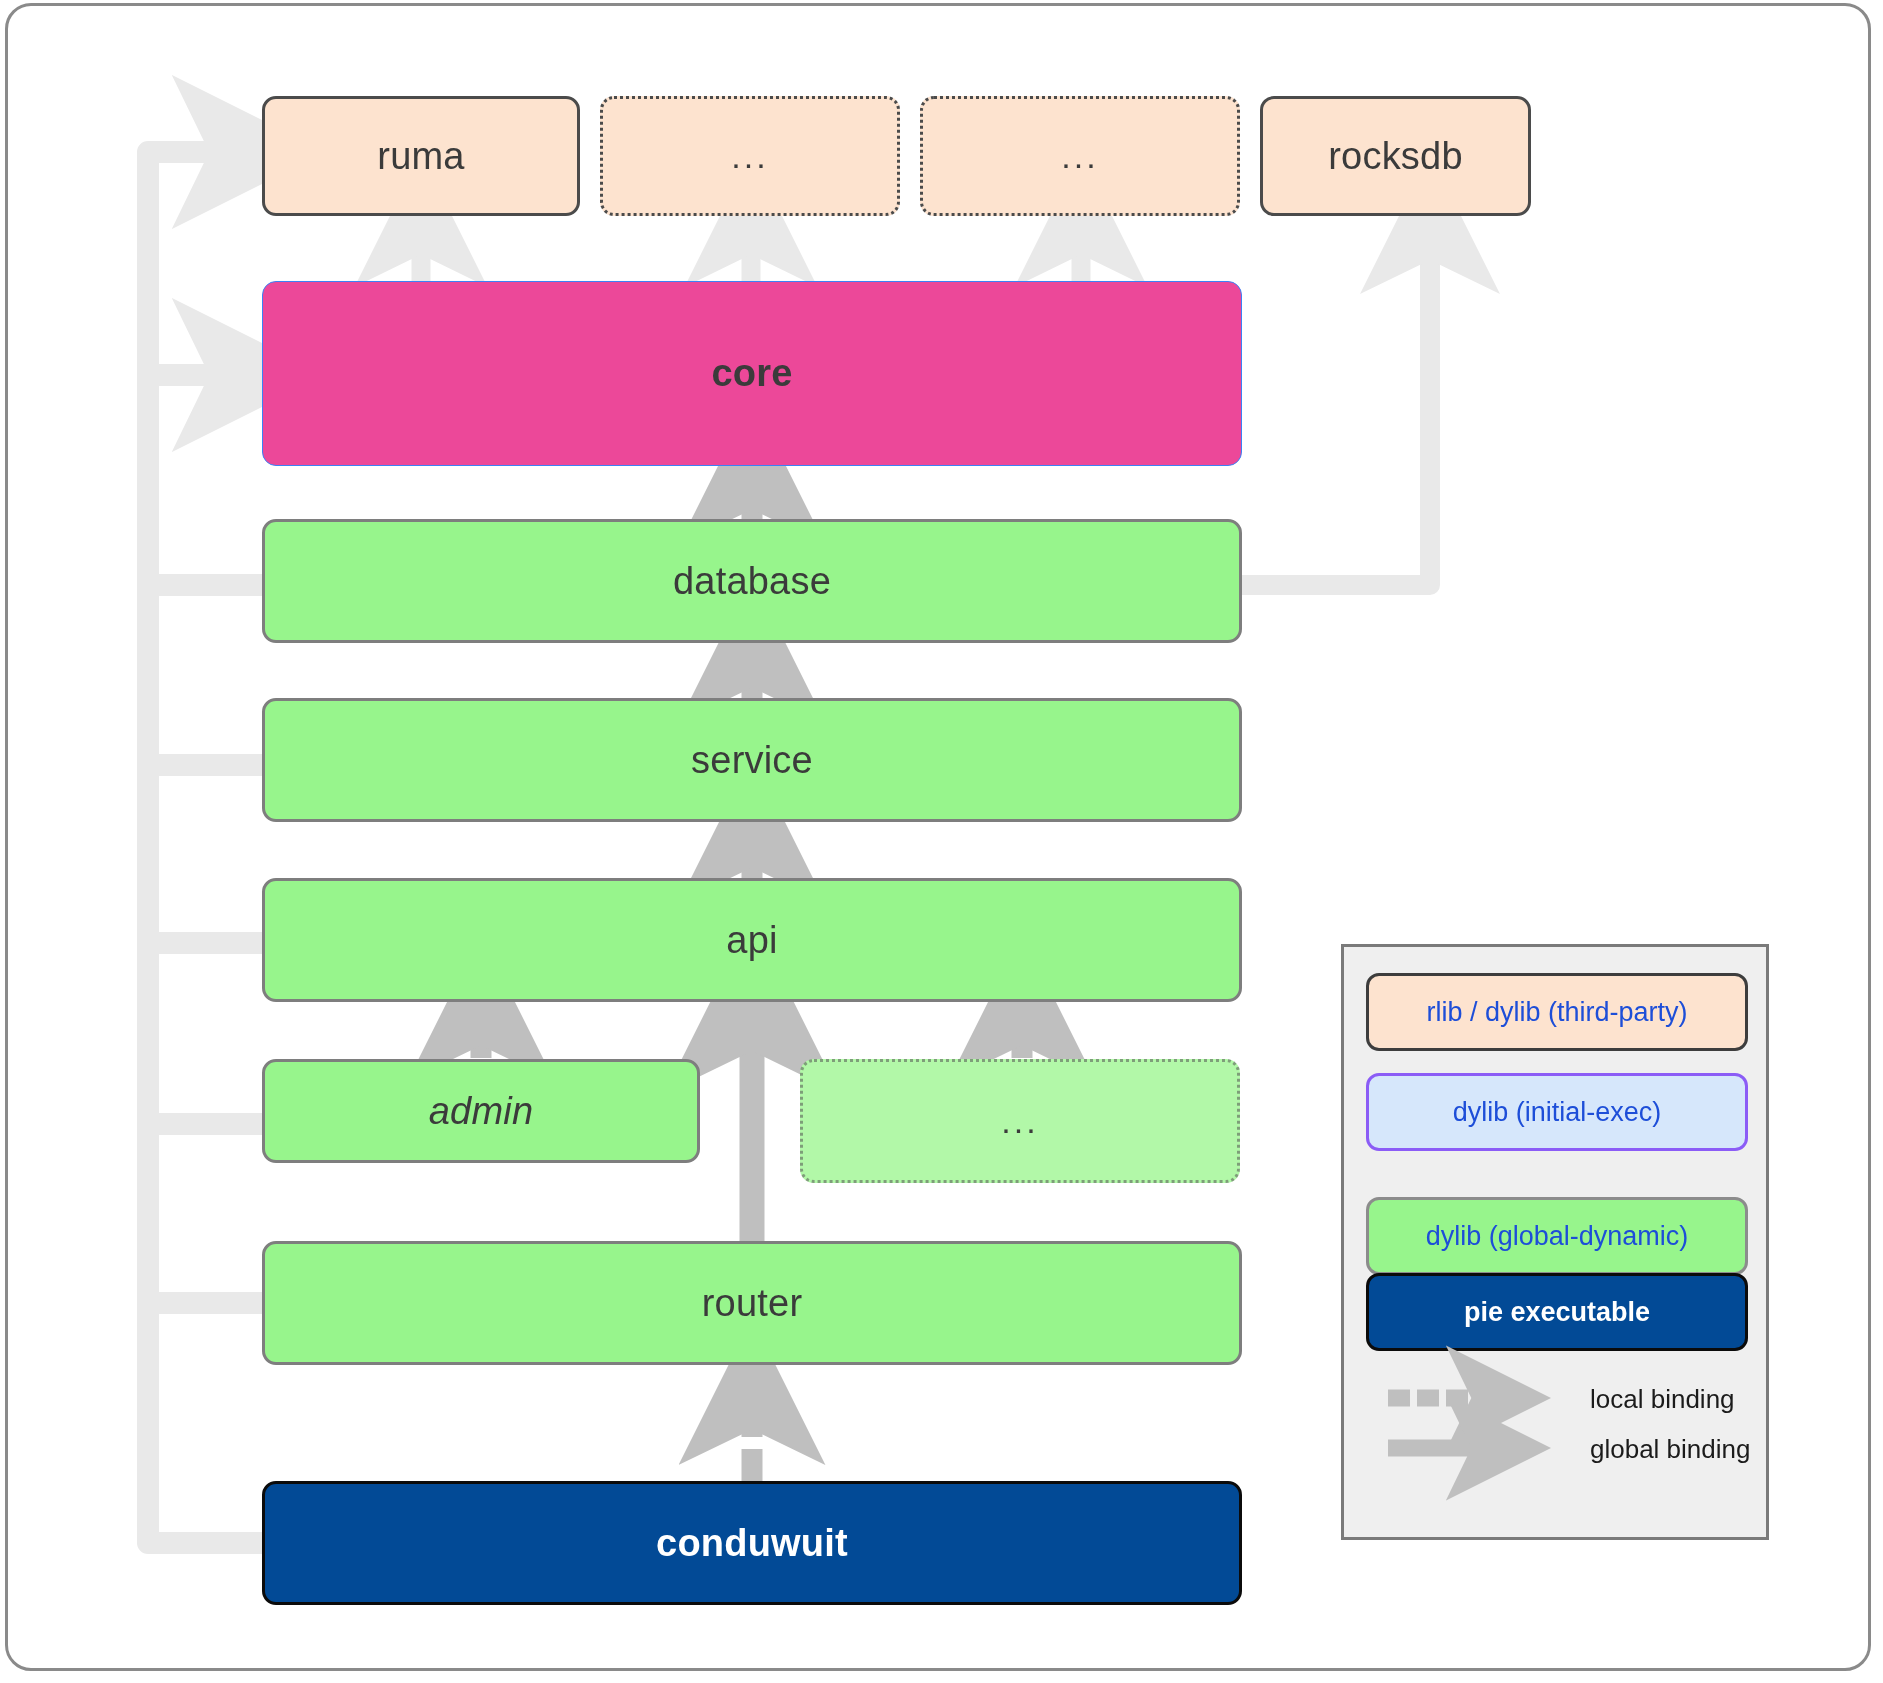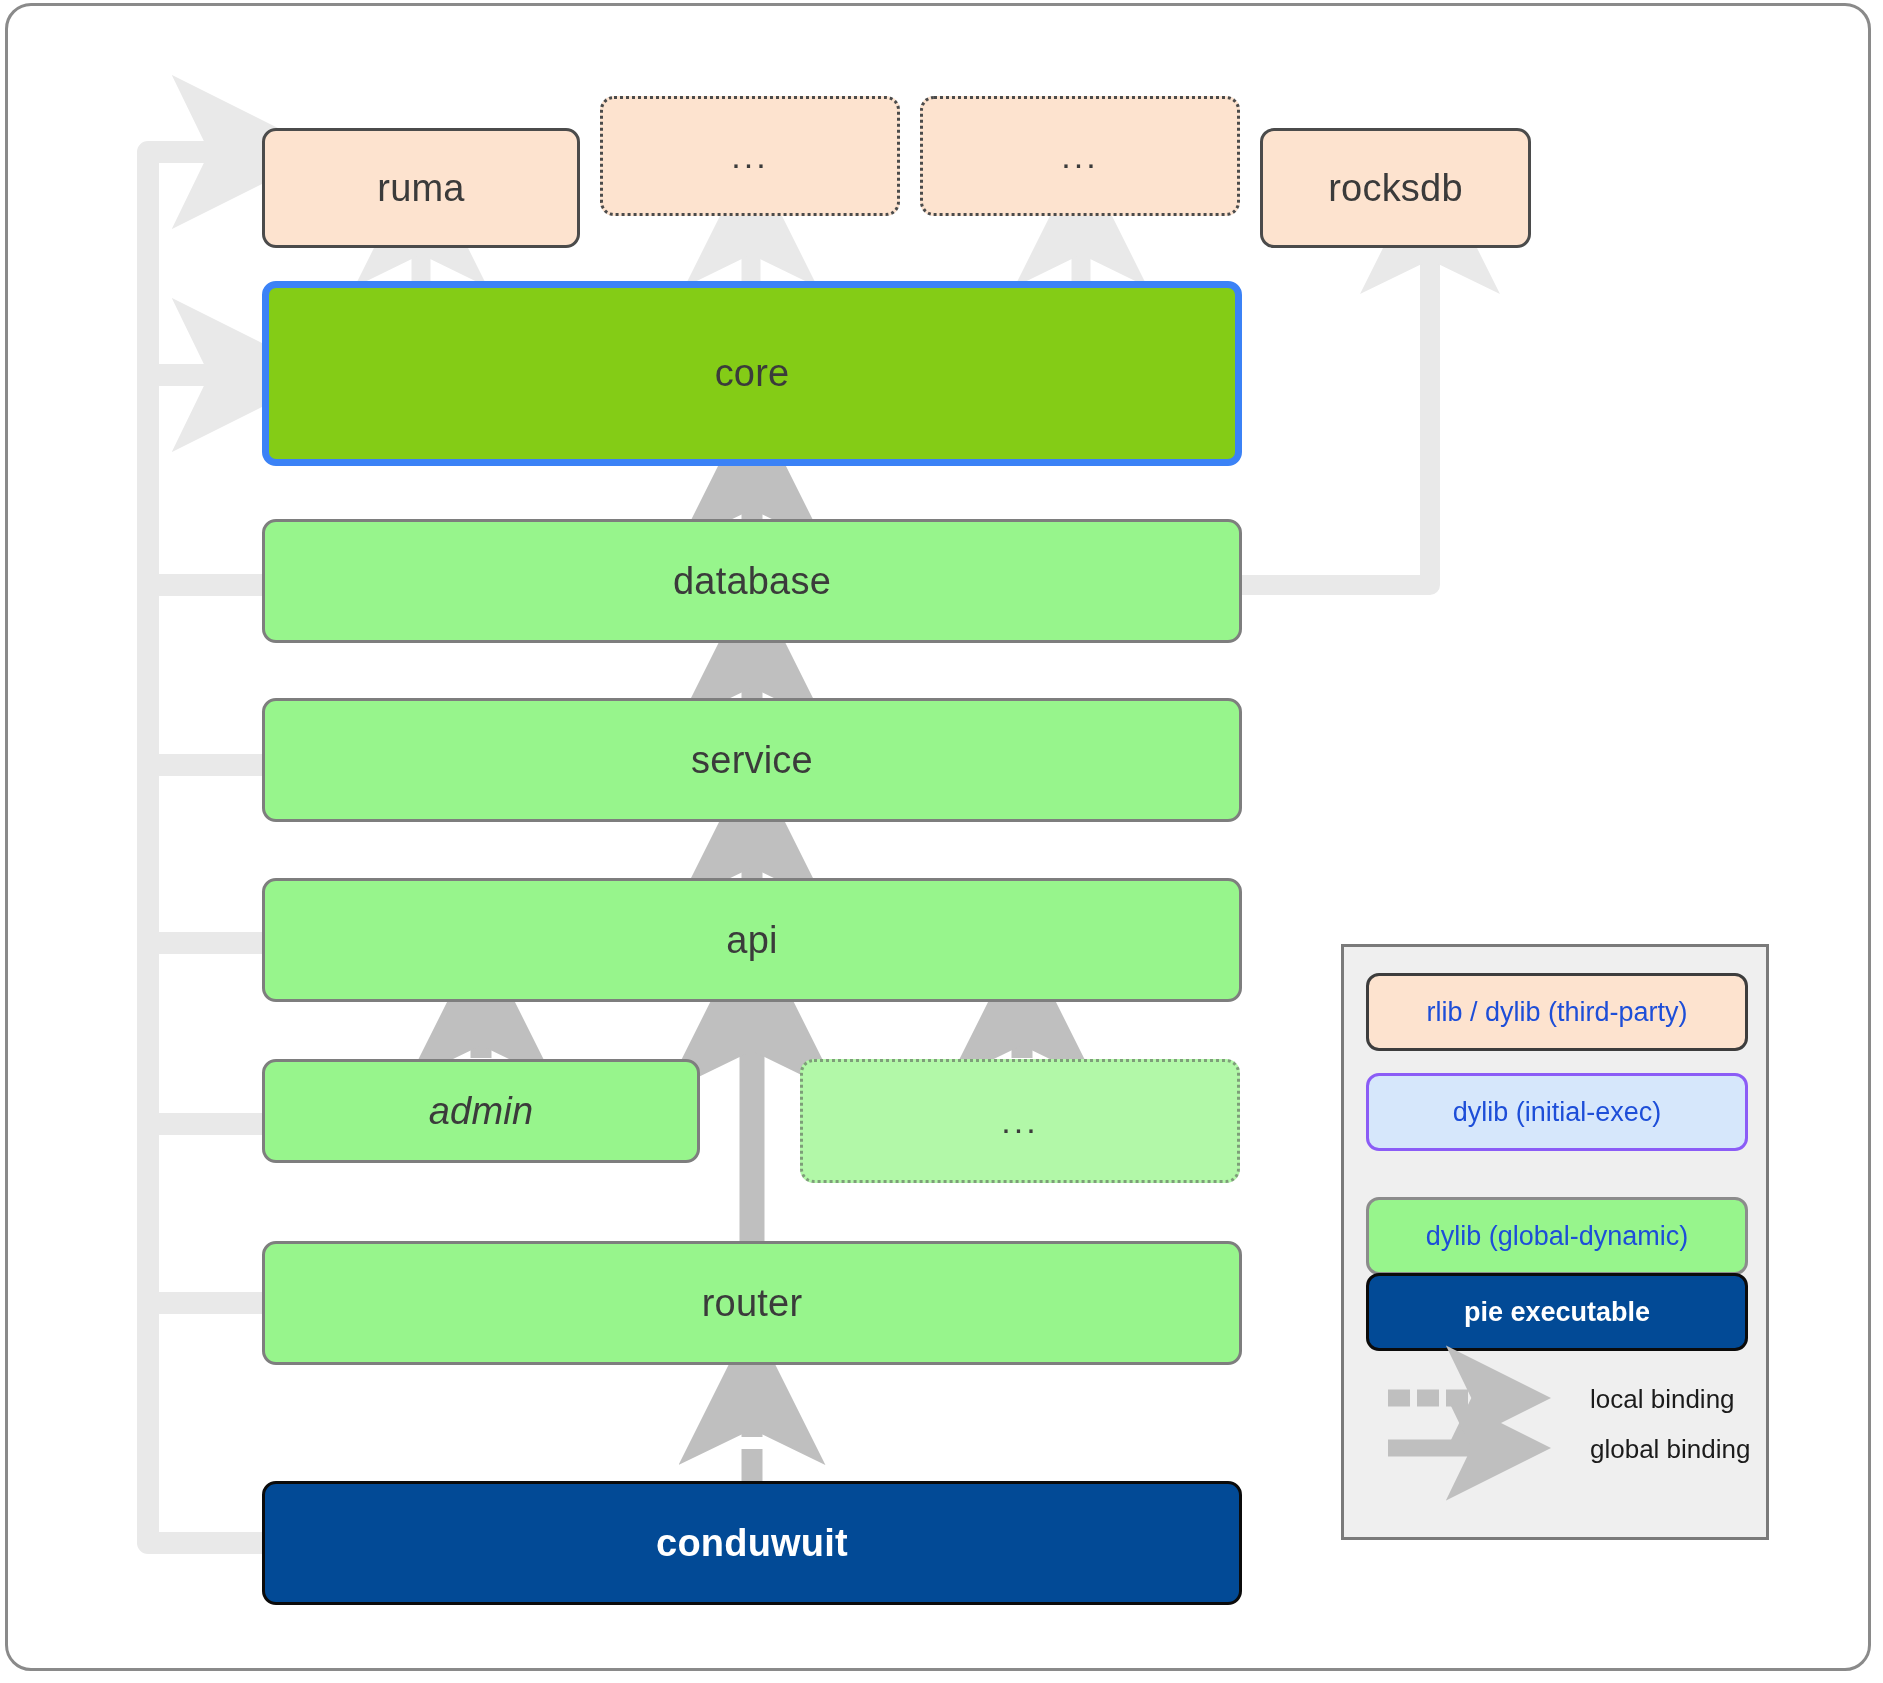--- a/index.html
+++ b/index.html
@@ -39,23 +39,23 @@
     box-sizing: border-box;
     display: flex;
     align-items: center;
     justify-content: center;
     border-radius: 14px;
     font-size: 38px;
     color: #3b3b3b;
     letter-spacing: .2px;
   }
   .node.dots { font-size: 34px; letter-spacing: 3px; }
-  .n-rlib   { background: #fde3cf; border: 3px solid #4b4b4b; margin-top: 32px; }
+  .n-rlib   { background: #fde3cf; border: 3px solid #4b4b4b; }
   .n-rlib-d { background: #fde3cf; border: 3px dotted #4b4b4b; }
-  .n-dyie   { background: #84cc16; border: 7px solid #3b82f6; }
+  .n-dyie   { background: #ec4899; border: 1px solid #3b82f6; font-weight: bold; }
   .n-dygd   { background: #97f58c; border: 3px solid #7e7e7e; }
   .n-dygd-l { background: #b2f8a8; border: 3px dotted #7e9e79; }
   .n-pie    { background: #024a96; border: 3px solid #0b0b0b; color: #ffffff; font-weight: bold; }
   .n-pie.node, .n-rlib.node { }
 
   
   #legend {
     position: absolute;
     left: 1341px;
     top: 944px;

